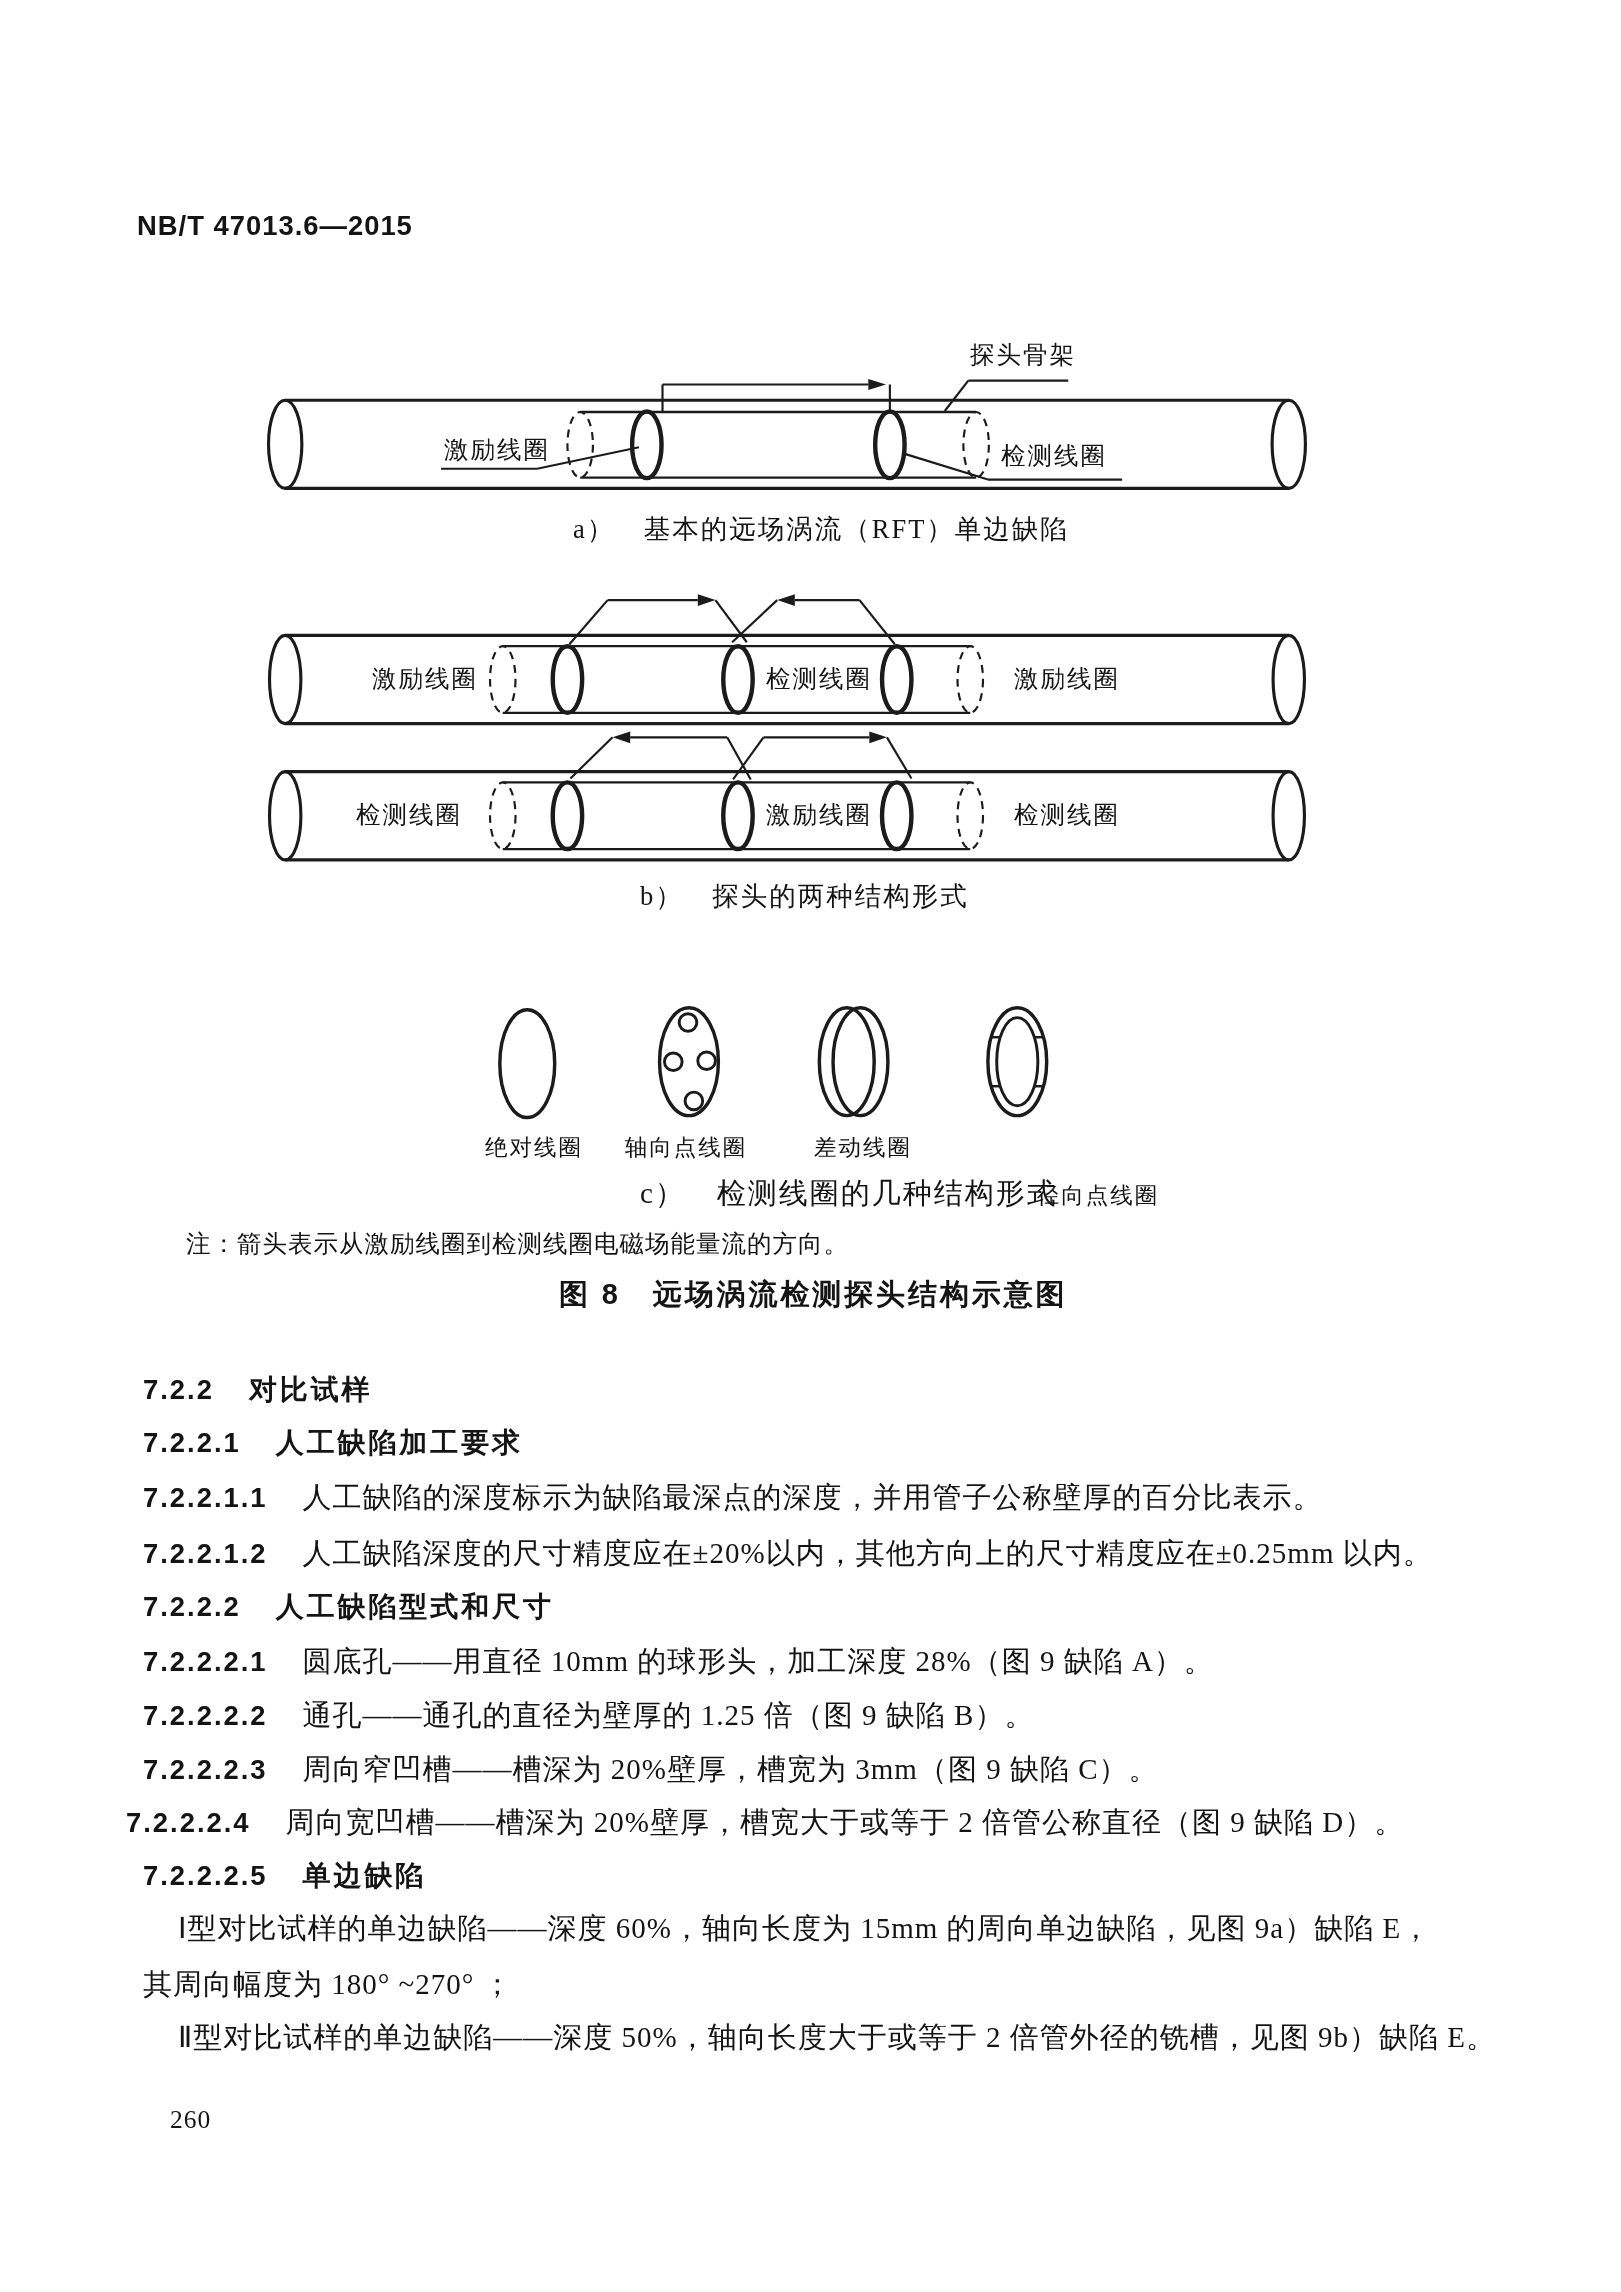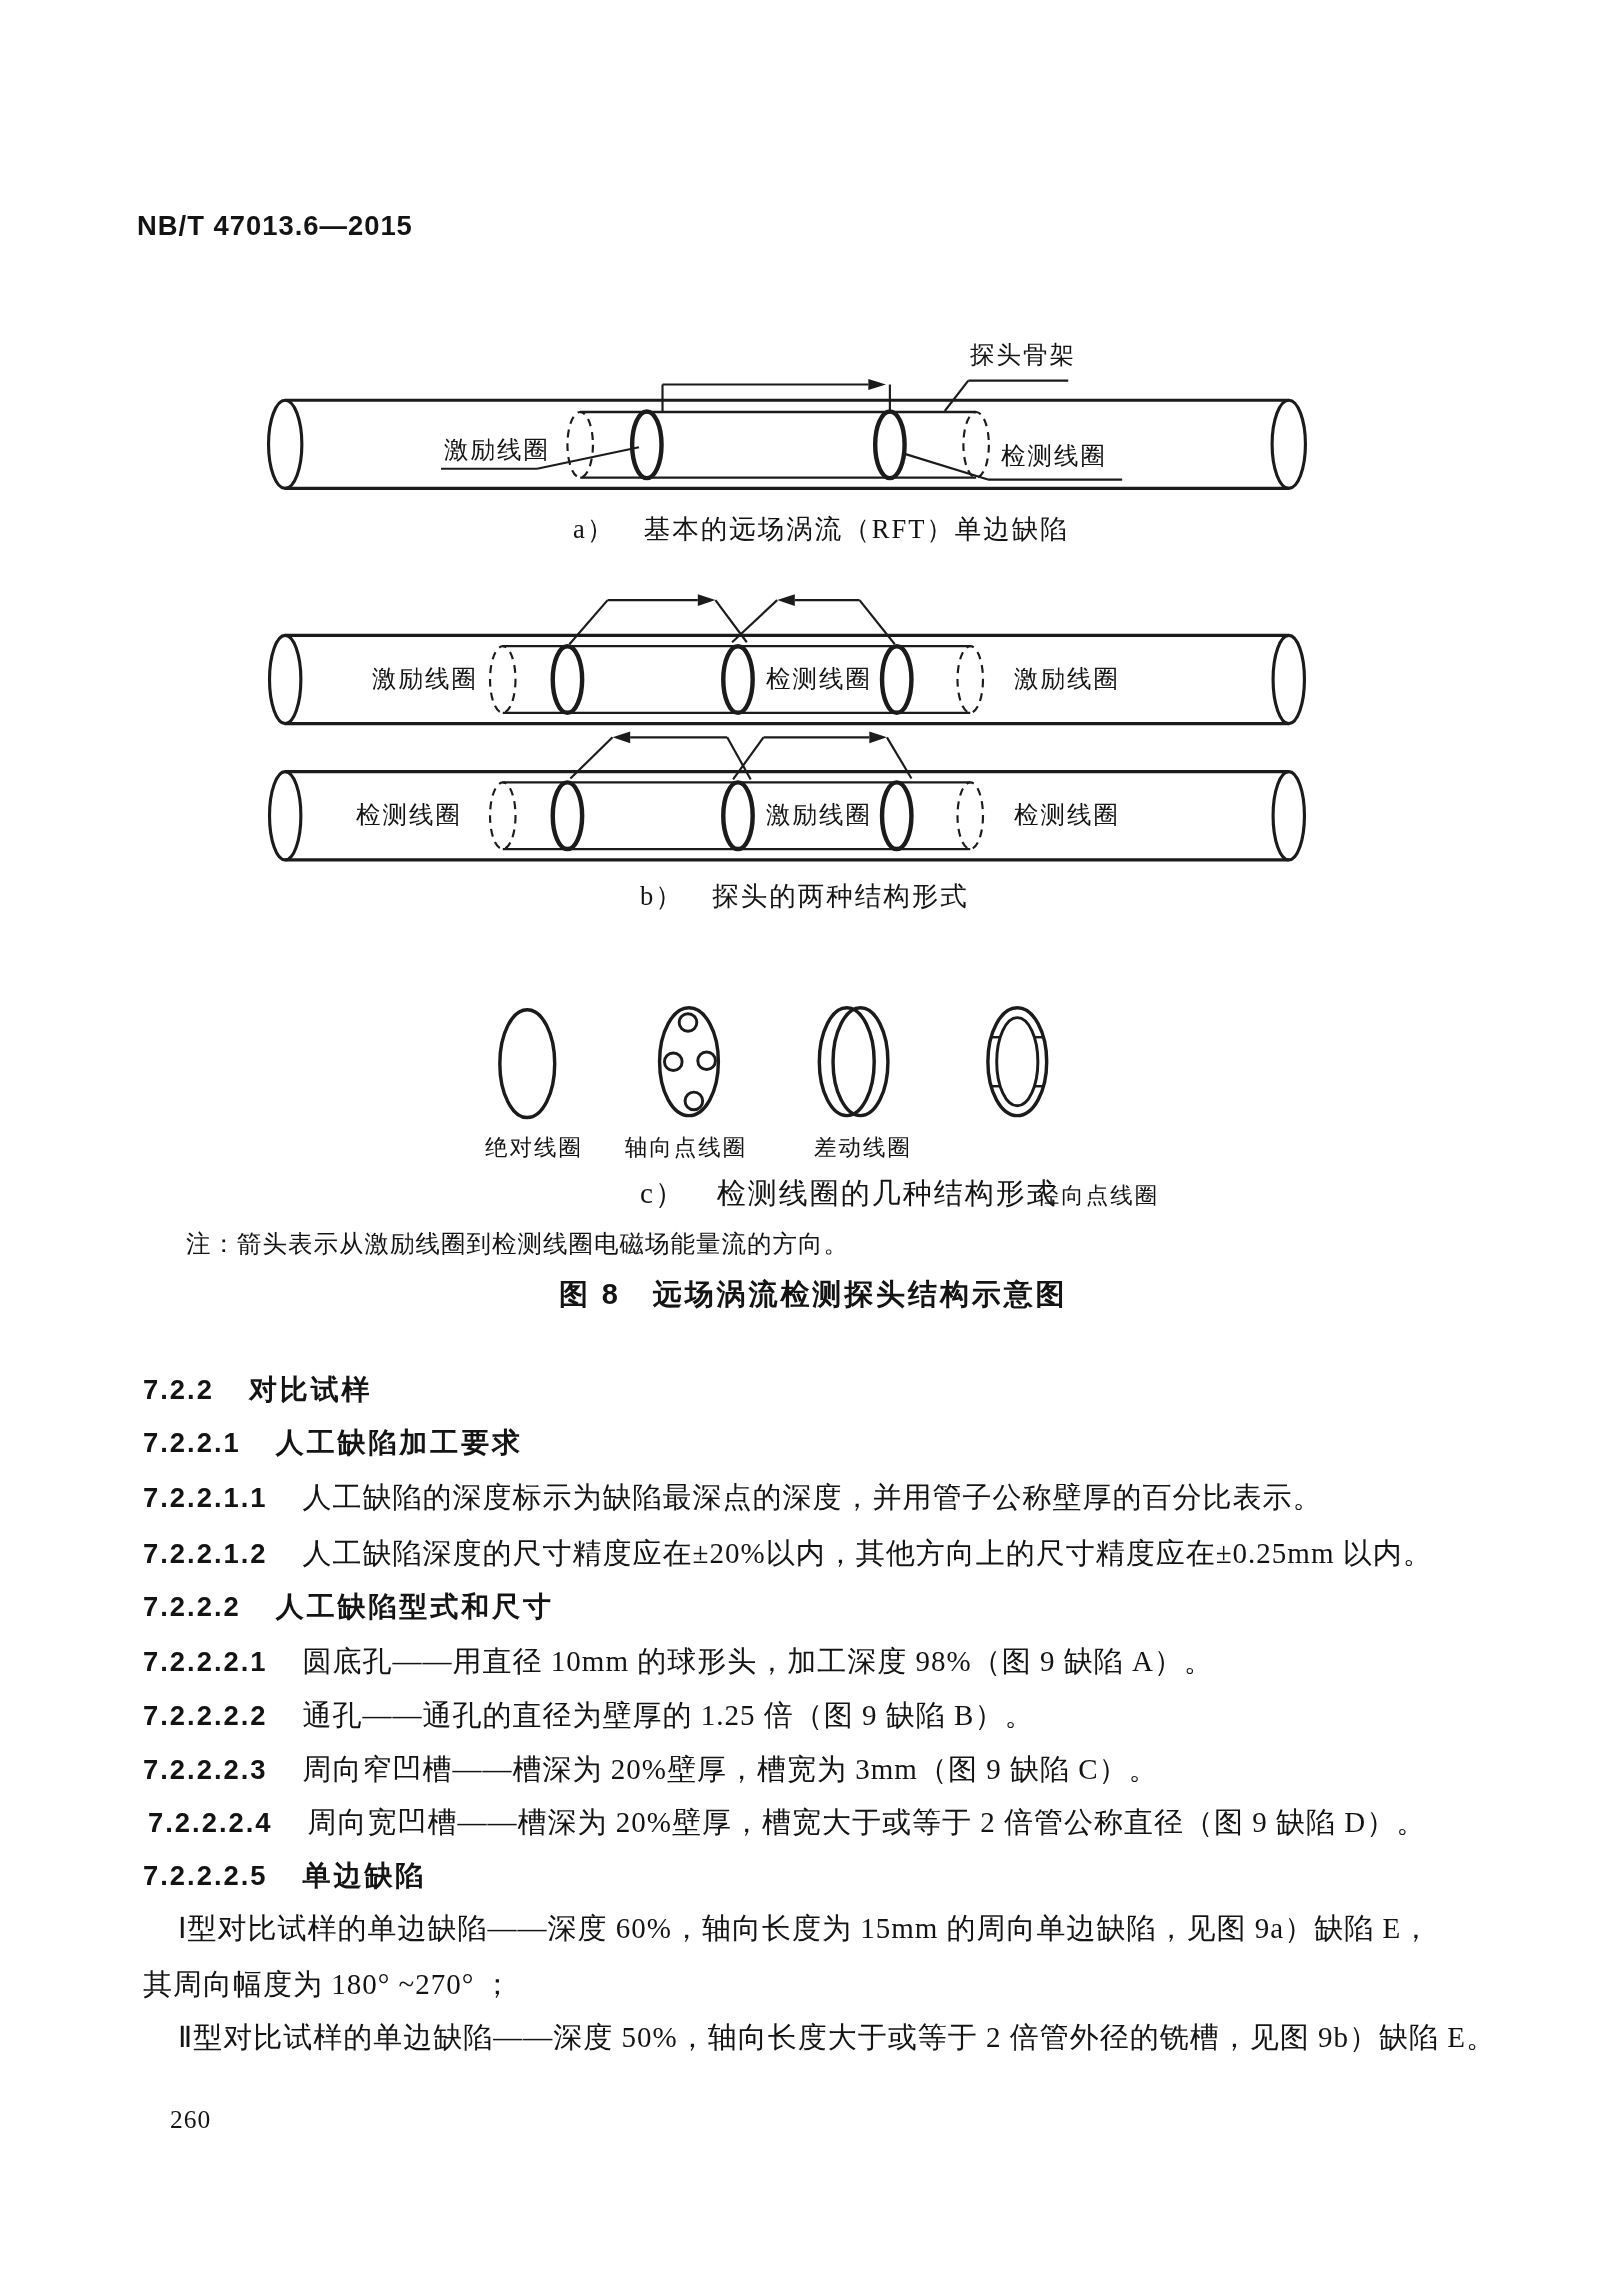--- a/index.html
+++ b/index.html
@@ -157,23 +157,23 @@
 <div class="abs caption-c" style="left:640px;top:1179px;">c）　检测线圈的几种结构形式</div>
 
 <div class="abs note" style="left:186px;top:1232px;">注：箭头表示从激励线圈到检测线圈电磁场能量流的方向。</div>
 <div class="abs figtitle" style="left:559px;top:1280px;">图 8　远场涡流检测探头结构示意图</div>
 
 <div class="abs bodyline heading" style="left:143px;top:1375px;"><span class="num">7.2.2</span><span class="txt">对比试样</span></div>
 <div class="abs bodyline heading" style="left:143px;top:1428px;"><span class="num">7.2.2.1</span><span class="txt">人工缺陷加工要求</span></div>
 <div class="abs bodyline" style="left:143px;top:1483px;"><span class="num">7.2.2.1.1</span><span class="txt">人工缺陷的深度标示为缺陷最深点的深度，并用管子公称壁厚的百分比表示。</span></div>
 <div class="abs bodyline" style="left:143px;top:1539px;"><span class="num">7.2.2.1.2</span><span class="txt">人工缺陷深度的尺寸精度应在±20%以内，其他方向上的尺寸精度应在±0.25mm 以内。</span></div>
 <div class="abs bodyline heading" style="left:143px;top:1592px;"><span class="num">7.2.2.2</span><span class="txt">人工缺陷型式和尺寸</span></div>
-<div class="abs bodyline" style="left:143px;top:1647px;"><span class="num">7.2.2.2.1</span><span class="txt">圆底孔——用直径 10mm 的球形头，加工深度 98%（图 9 缺陷 A）。</span></div>
+<div class="abs bodyline" style="left:143px;top:1647px;"><span class="num">7.2.2.2.1</span><span class="txt">圆底孔——用直径 10mm 的球形头，加工深度 28%（图 9 缺陷 A）。</span></div>
 <div class="abs bodyline" style="left:143px;top:1701px;"><span class="num">7.2.2.2.2</span><span class="txt">通孔——通孔的直径为壁厚的 1.25 倍（图 9 缺陷 B）。</span></div>
 <div class="abs bodyline" style="left:143px;top:1755px;"><span class="num">7.2.2.2.3</span><span class="txt">周向窄凹槽——槽深为 20%壁厚，槽宽为 3mm（图 9 缺陷 C）。</span></div>
-<div class="abs bodyline" style="left:148px;top:1808px;"><span class="num">7.2.2.2.4</span><span class="txt">周向宽凹槽——槽深为 20%壁厚，槽宽大于或等于 2 倍管公称直径（图 9 缺陷 D）。</span></div>
+<div class="abs bodyline" style="left:126px;top:1808px;"><span class="num">7.2.2.2.4</span><span class="txt">周向宽凹槽——槽深为 20%壁厚，槽宽大于或等于 2 倍管公称直径（图 9 缺陷 D）。</span></div>
 <div class="abs bodyline heading" style="left:143px;top:1861px;"><span class="num">7.2.2.2.5</span><span class="txt">单边缺陷</span></div>
 <div class="abs bodyline" style="left:178px;top:1914px;"><span class="txt">Ⅰ型对比试样的单边缺陷——深度 60%，轴向长度为 15mm 的周向单边缺陷，见图 9a）缺陷 E，</span></div>
 <div class="abs bodyline" style="left:143px;top:1970px;"><span class="txt">其周向幅度为 180° ~270° ；</span></div>
 <div class="abs bodyline" style="left:178px;top:2023px;"><span class="txt">Ⅱ型对比试样的单边缺陷——深度 50%，轴向长度大于或等于 2 倍管外径的铣槽，见图 9b）缺陷 E。</span></div>
 
 <div class="abs pagenum" style="left:140px;top:2107px;margin-left:30px;">260</div>
 
 
 </body></html>

